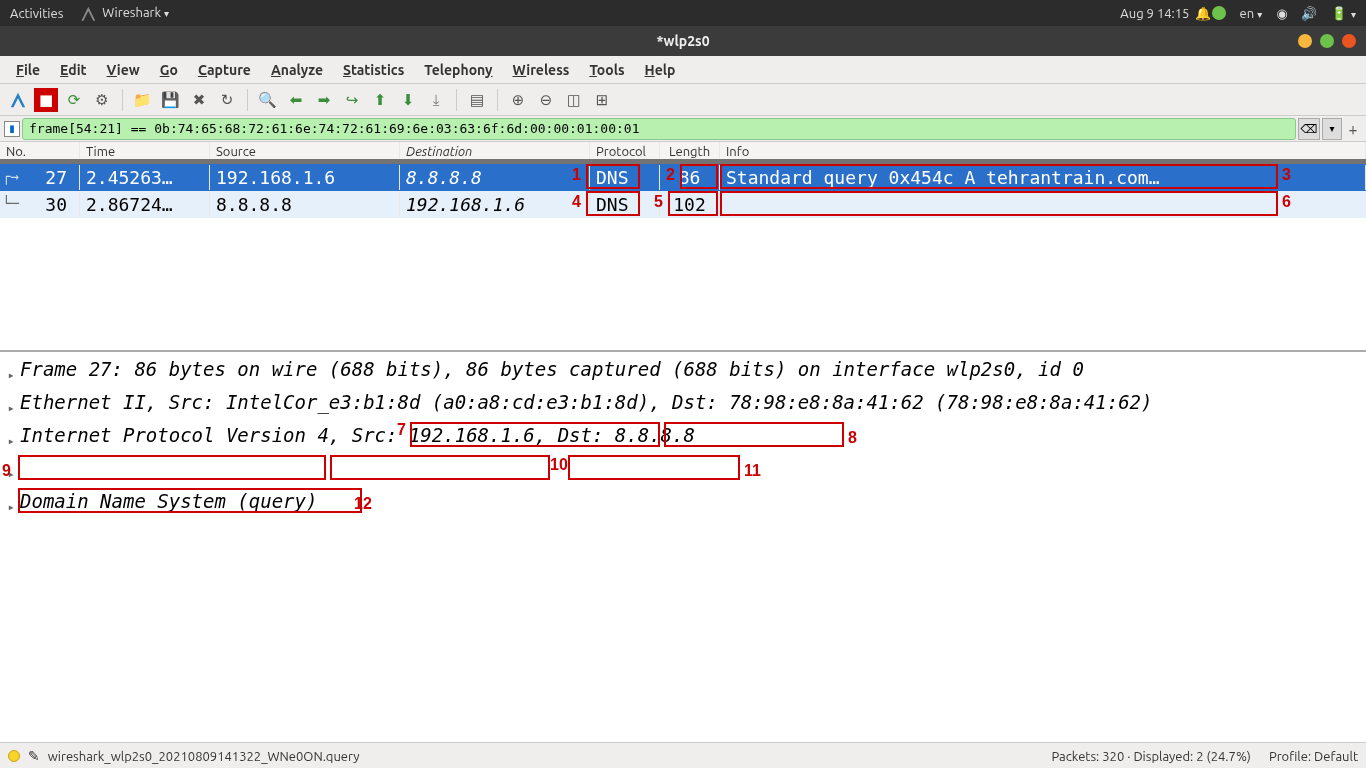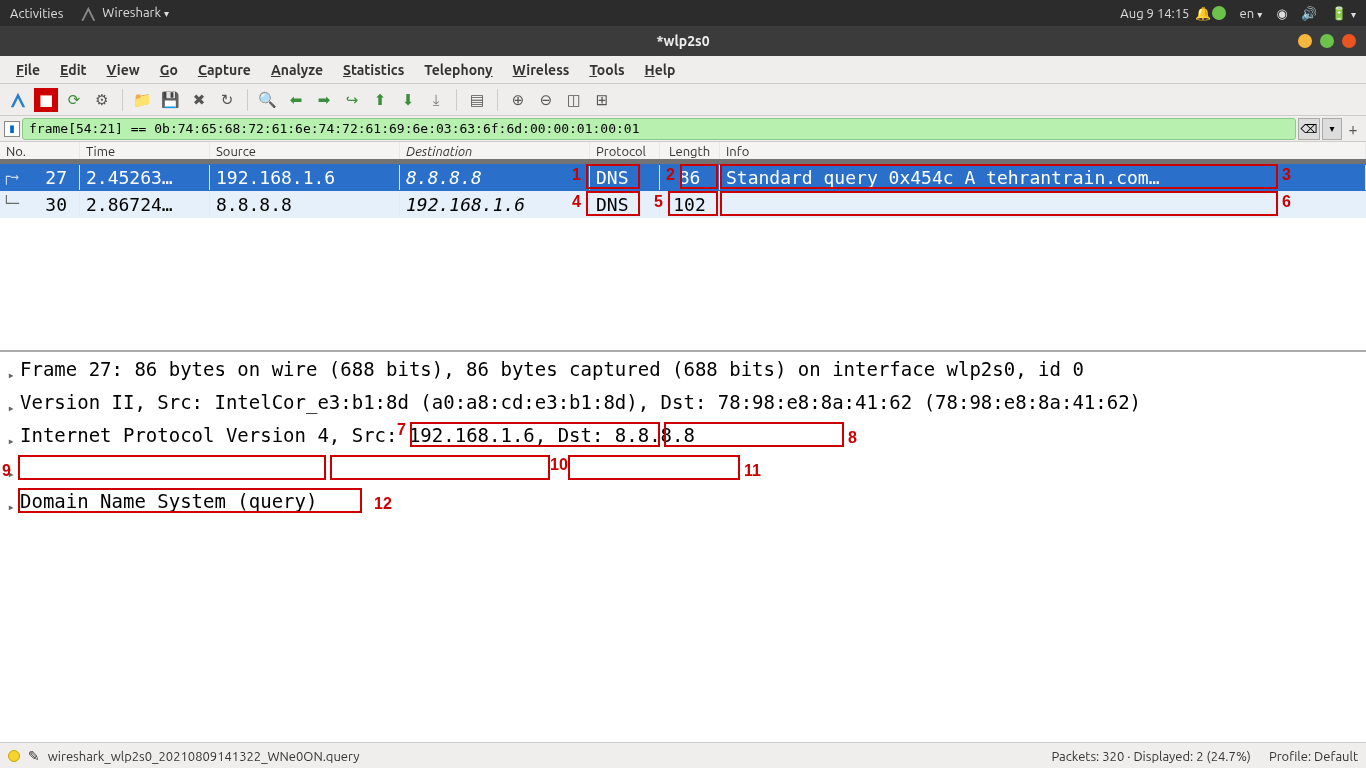--- a/index.html
+++ b/index.html
@@ -163,21 +163,21 @@
     background:#fff;
     overflow:auto;
     padding:4px 2px;
     font-family:"DejaVu Sans Mono",monospace;
     font-size:19px;
     line-height:27px;
     position:relative;
   }
   .dline { display:flex; align-items:flex-start; }
   .tri { width:18px; text-align:center; color:#666; font-size:12px; padding-top:6px;}
-  .dtext { flex:1; white-space:nowrap; overflow:hidden; }
+  .dtext { flex:1; white-space:nowrap; overflow:hidden;font-style:italic; }
 
   
   .status-bar {
     height:26px;
     background:#f0eeed;
     border-top:1px solid #ccc;
     display:flex;
     align-items:center;
     font-size:13px;
     color:#333;
@@ -330,21 +330,21 @@
   </div>
 </div>
 
 <div class="details">
   <div class="dline">
     <span class="tri">▸</span>
     <span class="dtext">Frame 27: 86 bytes on wire (688 bits), 86 bytes captured (688 bits) on interface wlp2s0, id 0</span>
   </div>
   <div class="dline">
     <span class="tri">▸</span>
-    <span class="dtext">Version II, Src: IntelCor_e3:b1:8d (a0:a8:cd:e3:b1:8d), Dst: 78:98:e8:8a:41:62 (78:98:e8:8a:41:62)</span>
+    <span class="dtext">Ethernet II, Src: IntelCor_e3:b1:8d (a0:a8:cd:e3:b1:8d), Dst: 78:98:e8:8a:41:62 (78:98:e8:8a:41:62)</span>
   </div>
   <div class="dline" style="position:relative;">
     <span class="tri">▸</span>
     <span class="dtext">
       <span>Internet Protocol Version 4,</span><span> Src: 192.168.1.6,</span><span> Dst: 8.8.8.8</span>
     </span>
     <span class="ann-num" style="left:395px;top:-6px;">7</span>
     <span class="ann-box" style="left:408px;top:0;width:250px;height:25px;"></span>
     <span class="ann-box" style="left:662px;top:0;width:180px;height:25px;"></span>
     <span class="ann-num" style="left:846px;top:2px;">8</span>
@@ -355,21 +355,21 @@
     <span class="ann-box" style="left:16px;top:0;width:308px;height:25px;"></span>
     <span class="ann-box" style="left:328px;top:0;width:220px;height:25px;"></span>
     <span class="ann-num" style="left:548px;top:-4px;">10</span>
     <span class="ann-box" style="left:566px;top:0;width:172px;height:25px;"></span>
     <span class="ann-num" style="left:742px;top:2px;">11</span>
   </div>
   <div class="dline" style="position:relative;">
     <span class="tri">▸</span>
     <span class="dtext">Domain Name System (query)</span>
     <span class="ann-box" style="left:16px;top:0;width:344px;height:25px;"></span>
-    <span class="ann-num" style="left:372px;top:2px;">12</span>
+    <span class="ann-num" style="left:352px;top:2px;">12</span>
   </div>
 </div>
 
 <div class="status-bar">
   <div class="s-left">
     <span class="bullet"></span>
     <span class="unsaved-icon">✎</span>
     <span>wireshark_wlp2s0_20210809141322_WNe0ON.query</span>
   </div>
   <div class="s-mid"></div>

